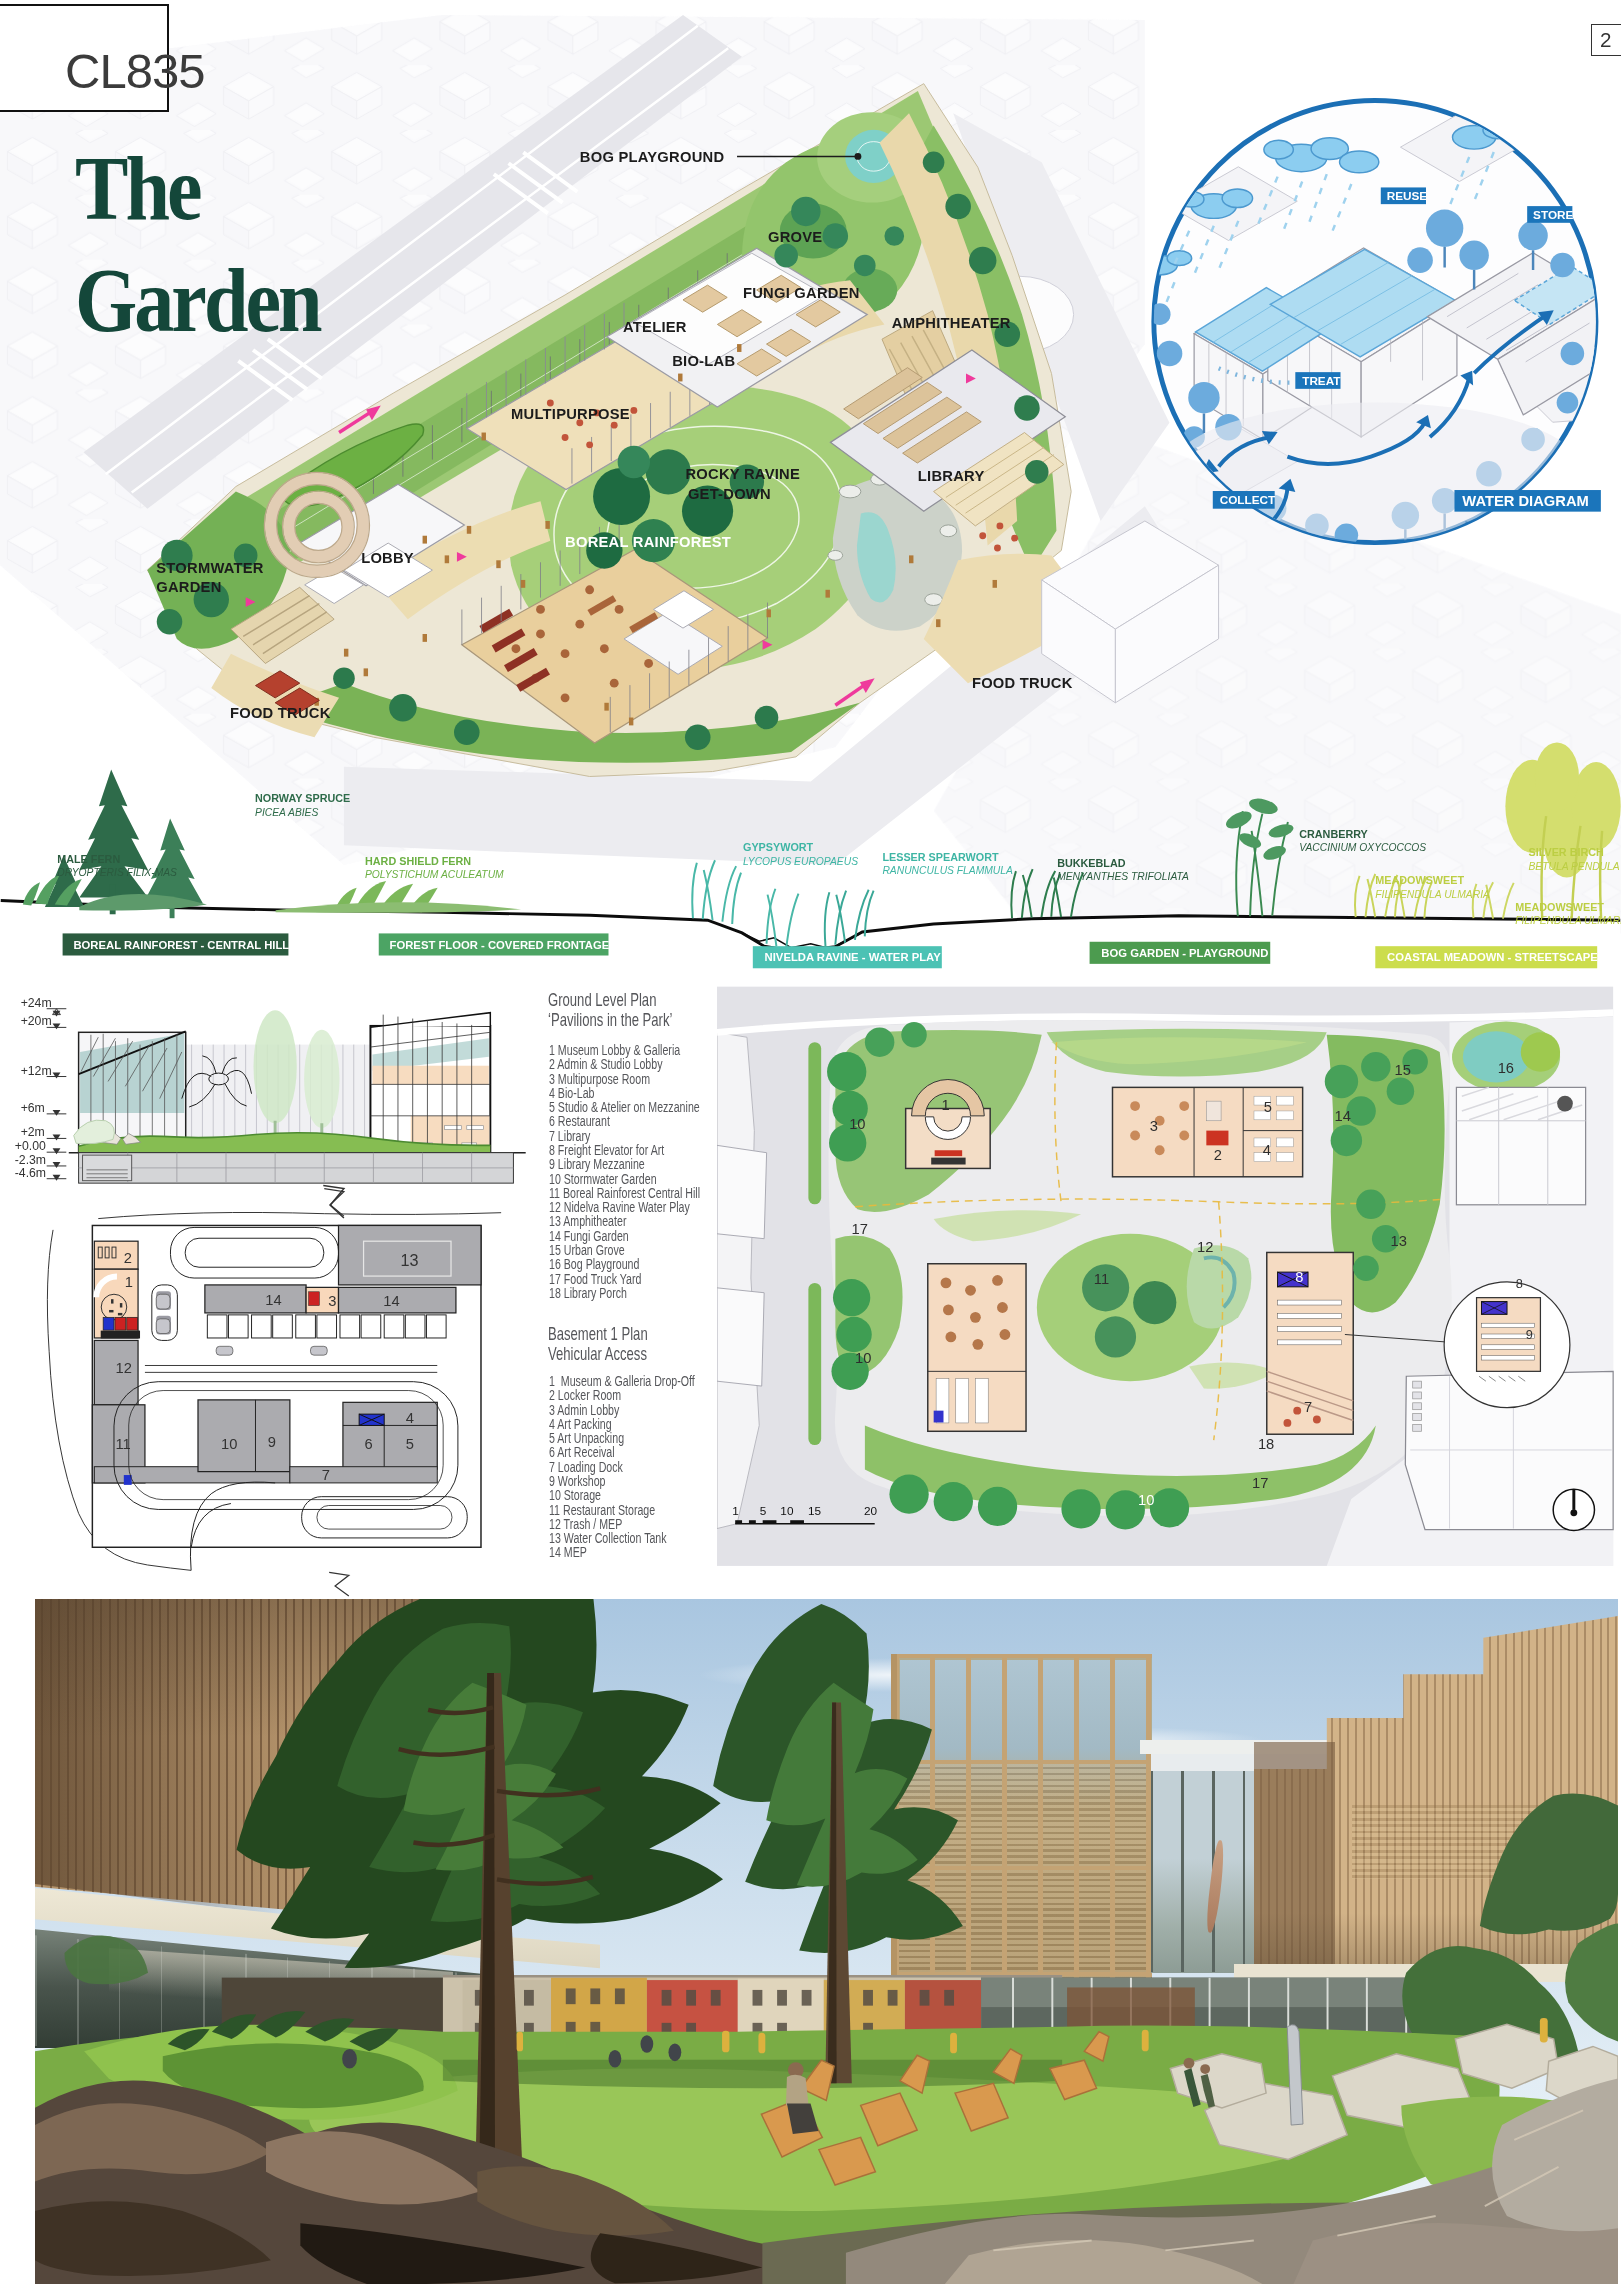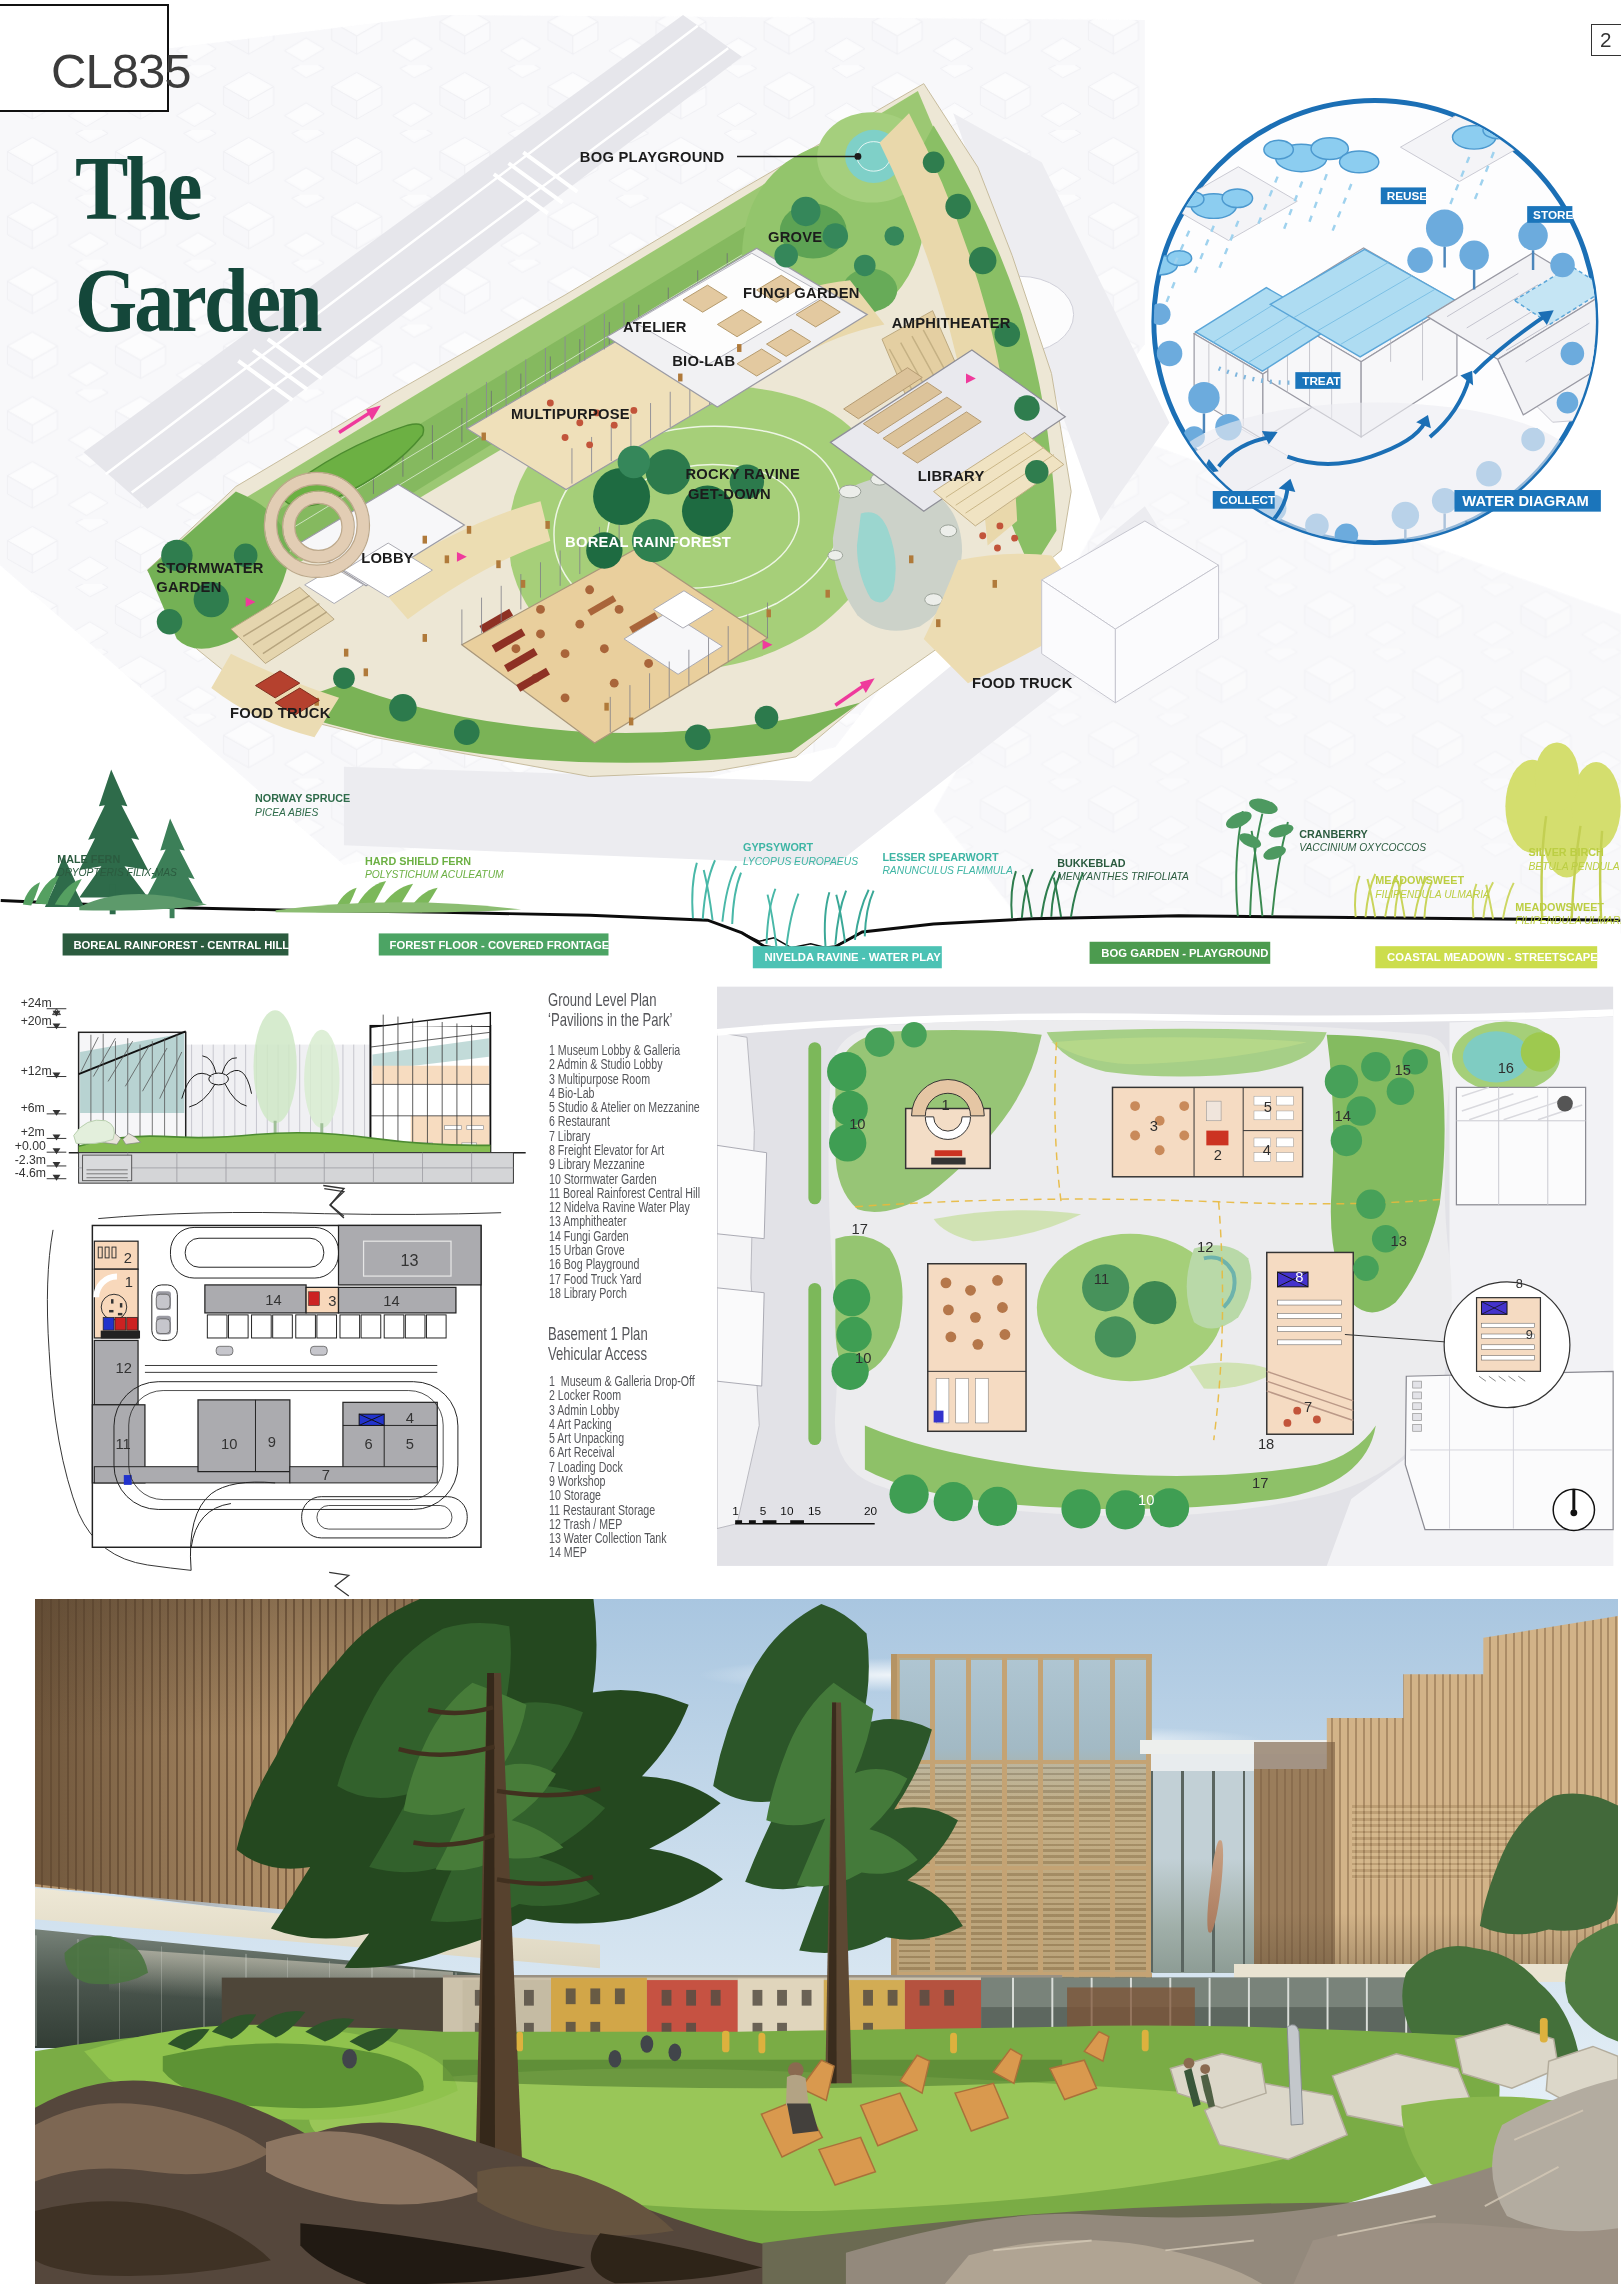--- a/index.html
+++ b/index.html
@@ -649,21 +649,21 @@
 
 <rect x="2218" y="1916" width="368" height="45" fill="#4c9b4f"></rect>
 <text x="2242" y="1947" font-size="23" font-weight="bold" fill="#ffffff">BOG GARDEN - PLAYGROUND</text>
 
 <rect x="2800" y="1925" width="452" height="45" fill="#ccdd4d"></rect>
 <text x="2824" y="1956" font-size="23" font-weight="bold" fill="#ffffff">COASTAL MEADOWN - STREETSCAPE</text>
 </svg>
 
 <div class="abs" style="left:-4.9px;top:3.9px;width:170px;height:104px;background:#ffffff;border:2.5px solid #111111;"></div>
 
-<div class="abs" style="left:51px;top:43px;font-size:49px;color:#3b3b3b;letter-spacing:-1px;">CL835</div>
+<div class="abs" style="left:65px;top:43px;font-size:49px;color:#3b3b3b;letter-spacing:-1px;">CL835</div>
 
 <div class="abs" style="left:1591px;top:23.6px;width:28.5px;height:30.5px;background:#ffffff;border:1.5px solid #333;"></div>
 
 <div class="abs" style="left:1600px;top:27.5px;font-size:20.6px;color:#333;">2</div>
 
 <div class="abs" style="left:75px;top:132px;font-family:'Liberation Serif',serif;font-weight:bold;color:#14473a;font-size:92px;line-height:1.22;letter-spacing:-3.4px;transform:scaleX(0.87);transform-origin:left top;">The<br>Garden</div>
 
 <svg class="abs" style="left:0;top:988px" width="565" height="236" viewBox="0 2010 1150 480">
 
 <g font-size="25" fill="#333333">

